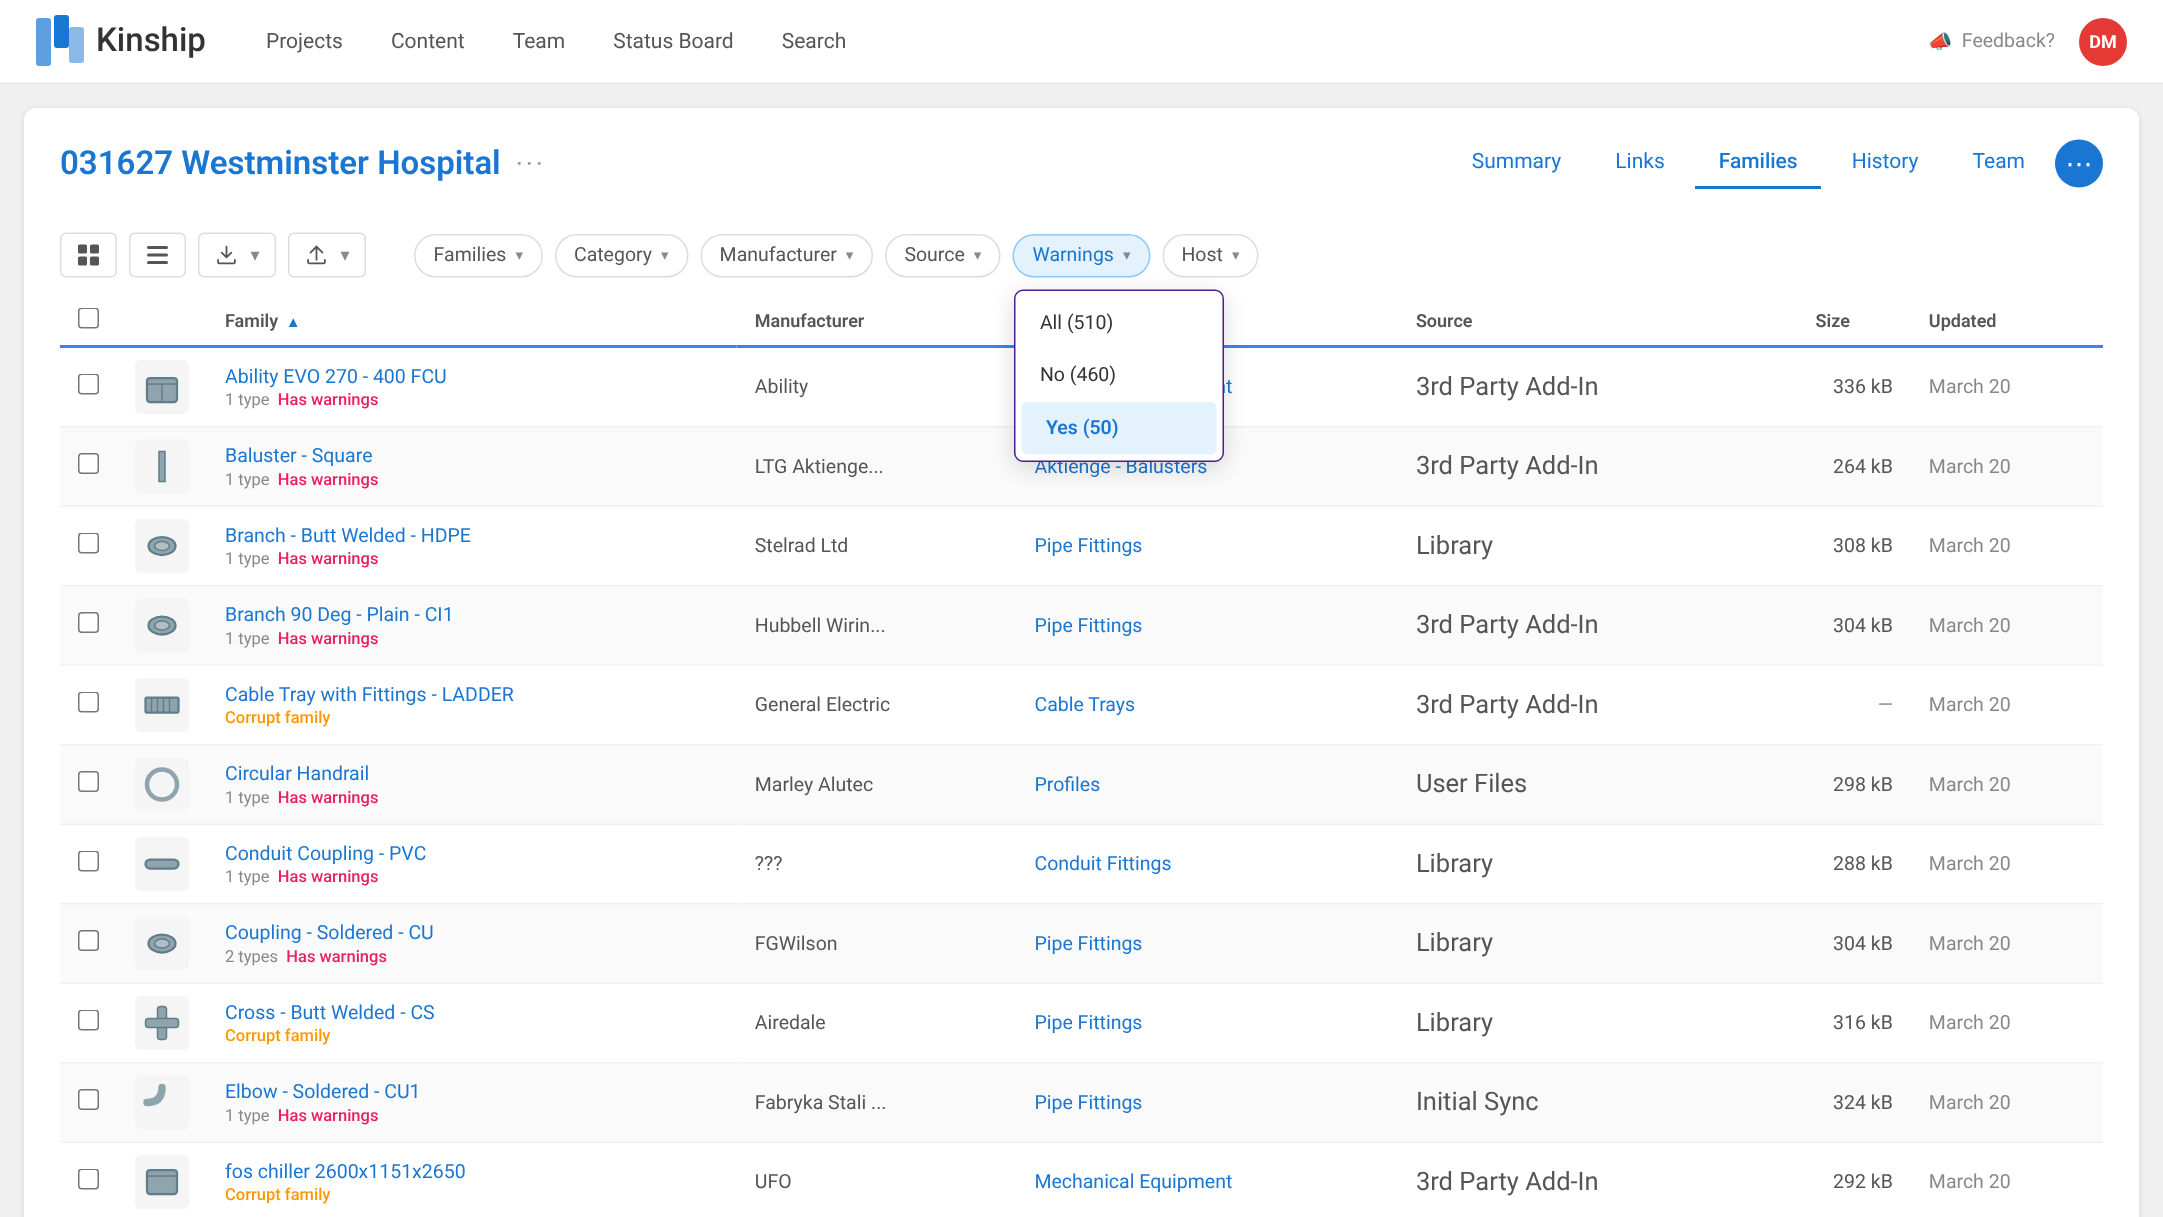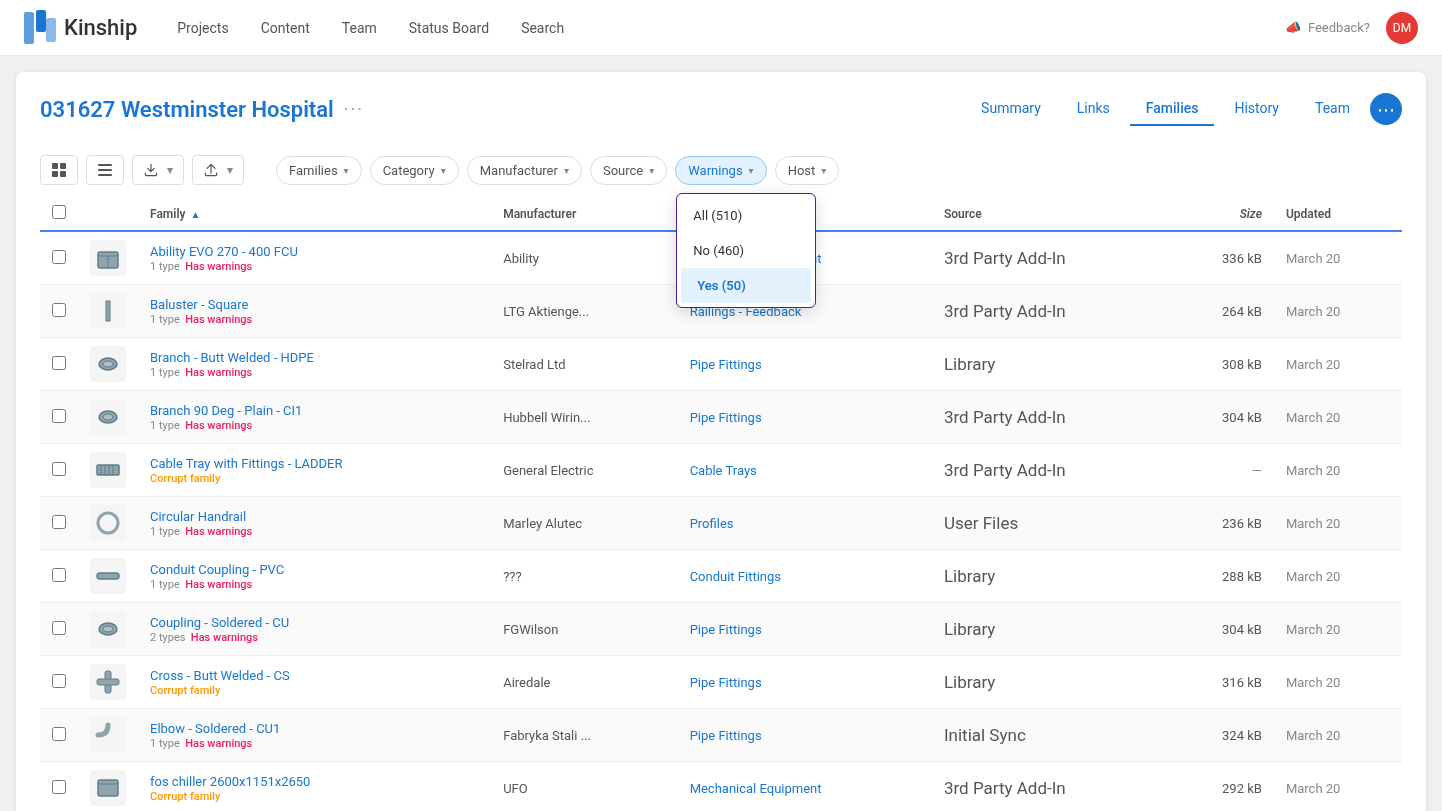--- a/index.html
+++ b/index.html
@@ -14,21 +14,21 @@
       height: 56px;
       border-bottom: 1px solid #e8e8e8;
     }
     .logo-area { display: flex; align-items: center; gap: 8px; margin-right: 40px; }
     .logo-icon { width: 32px; height: 36px; }
     .logo-text { font-size: 22px; font-weight: 500; color: #333; }
     .nav-links { display: flex; gap: 32px; flex: 1; }
     .nav-link { color: #555; text-decoration: none; font-size: 14px; cursor: pointer; }
     .nav-right { display: flex; align-items: center; gap: 16px; }
     .feedback-btn { display: flex; align-items: center; gap: 6px; color: #888; font-size: 13px; cursor: pointer; }
-    .avatar { width: 32px; height: 32px; border-radius: 50%; background: #e53935; color: #fff; display: flex; align-items: center; justify-content: center; font-size: 12px; font-weight: 400; cursor: pointer; }
+    .avatar { width: 32px; height: 32px; border-radius: 50%; background: #e53935; color: #fff; display: flex; align-items: center; justify-content: center; font-size: 12px; font-weight: 700; cursor: pointer; }
 
     
     .page { background: #fff; margin: 16px; border-radius: 8px; padding: 20px 24px; min-height: 740px; box-shadow: 0 1px 4px rgba(0,0,0,0.1); }
 
     
     .project-header { display: flex; align-items: center; justify-content: space-between; margin-bottom: 29px; }
     .project-title { font-size: 22px; font-weight: 600; color: #1976d2; display: flex; align-items: center; gap: 8px; }
     .project-dots { color: #999; font-size: 18px; cursor: pointer; letter-spacing: 2px; }
 
     
@@ -233,21 +233,21 @@
           </th>
           <th>
             <span>Manufacturer</span>
           </th>
           <th>
             <span>Category</span>
           </th>
           <th>
             <span>Source</span>
           </th>
-          <th style="text-align:right;font-style:italic;">
+          <th style="text-align:center;">
             <span>Size</span>
           </th>
           <th>
             <span>Updated</span>
           </th>
         </tr>
       </thead>
       <tbody id="table-body">
       <tr style="background: rgb(255, 255, 255);">
     <td class="check-col">
@@ -294,21 +294,21 @@
       </div>
     </td>
     <td>
       <div class="family-name">Baluster - Square</div>
       <div class="family-meta">1 type &nbsp;<span class="warning-tag">Has warnings</span></div>
     </td>
     <td>
       <div class="manufacturer-text">LTG Aktienge...</div>
     </td>
     <td>
-      <span class="category-text">Railings - Feedback</span>
+      <span class="category-text">Aktienge - Balusters</span>
     </td>
     <td>
       <span class="source-text">3rd Party Add-In</span>
     </td>
     <td style="text-align:right;">
       <span class="size-text">264 kB</span>
     </td>
     <td>
       <span class="updated-text">March 20</span>
     </td>
@@ -430,21 +430,21 @@
     <td>
       <div class="manufacturer-text">Marley Alutec</div>
     </td>
     <td>
       <span class="category-text">Profiles</span>
     </td>
     <td>
       <span class="source-text">User Files</span>
     </td>
     <td style="text-align:right;">
-      <span class="size-text">236 kB</span>
+      <span class="size-text">298 kB</span>
     </td>
     <td>
       <span class="updated-text">March 20</span>
     </td>
   </tr>
           <tr style="background: rgb(255, 255, 255);">
     <td class="check-col">
       <input type="checkbox" style="">
     </td>
     <td class="thumb-col">

